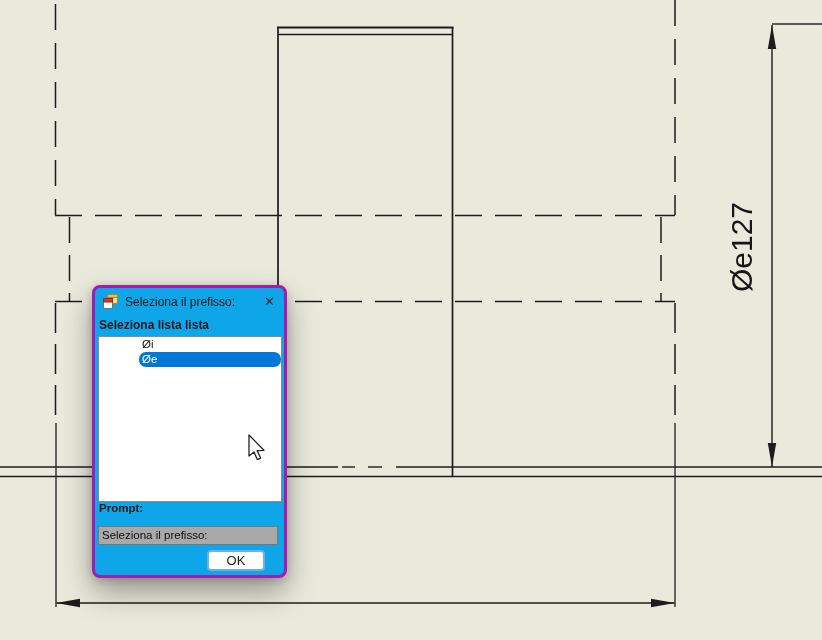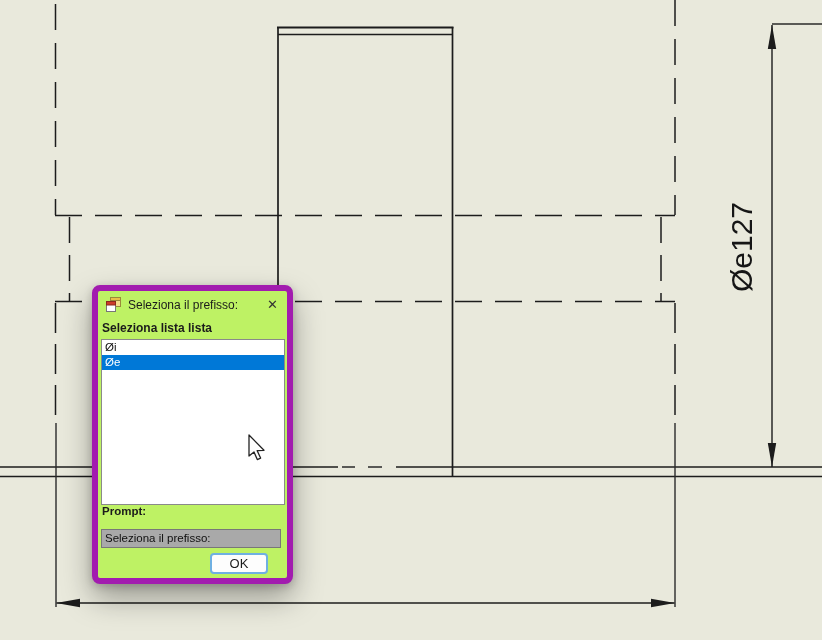--- a/index.html
+++ b/index.html
@@ -8,32 +8,32 @@
   .stage svg.drawing{position:absolute;left:0;top:0;}
 
   
   .dim-text{position:absolute;color:#161616;font-family:"Liberation Sans",sans-serif;}
   .dim-h{left:297px;top:550px;width:170px;text-align:center;font-size:34px;}
   .dim-v{left:682px;top:226px;width:120px;height:42px;line-height:42px;text-align:center;
          font-size:30px;transform:rotate(-90deg);}
 
   
   .dialog{position:absolute;left:92px;top:285px;width:189px;height:287px;
-          background:#bef264;border:6px solid #a21caf;border-radius:8px;
+          background:#0ea5e9;border:3px solid #a21caf;border-radius:8px;
           box-shadow:0 14px 30px rgba(0,0,0,.35), 0 2px 8px rgba(0,0,0,.18);
           font-family:"Liberation Sans",sans-serif;color:#1b1b1b;}
   .titlebar{position:absolute;left:0;top:0;width:100%;height:27px;display:flex;align-items:center;}
   .titlebar .app-icon{margin-left:8px;width:15px;height:15px;flex:0 0 auto;}
   .titlebar .title{margin-left:7px;font-size:12px;white-space:nowrap;}
   .titlebar .close{margin-left:auto;margin-right:9px;font-size:13px;color:#333;cursor:default;line-height:14px;}
   .dlg-label{position:absolute;left:4px;top:30px;font-size:12px;font-weight:bold;white-space:nowrap;}
   .listbox{position:absolute;left:3px;top:48px;width:182px;height:164px;background:#ffffff;
            border:1px solid #8a8a8a;overflow:hidden;}
-  .list-item{height:15px;line-height:15px;font-size:11.5px;padding-left:3px;color:#101010;}
-  .list-item.selected{color:#ffffff;}
+  .list-item{height:15px;line-height:15px;font-size:11.5px;padding-left:3px;color:#101010;margin-left:40px;}
+  .list-item.selected{color:#ffffff;border-radius:7px;}
   .prompt-label{position:absolute;left:4px;top:214px;font-size:11.5px;font-weight:bold;}
   .prompt-field{position:absolute;left:3px;top:238px;width:175px;height:17px;line-height:17px;
                 background:#a9a9a9;border:1px solid #787878;font-size:11.5px;padding-left:3px;
                 color:#101010;white-space:nowrap;overflow:hidden;}
   .ok-btn{position:absolute;left:112px;top:262px;width:58px;height:21px;background:#fdfdfd;
           border:2px solid #6fb0e2;border-radius:4px;font-size:13px;color:#1b1b1b;
           display:flex;align-items:center;justify-content:center;box-sizing:border-box;}
   .cursor{position:absolute;left:248px;top:434px;}
 </style>
 </head>

